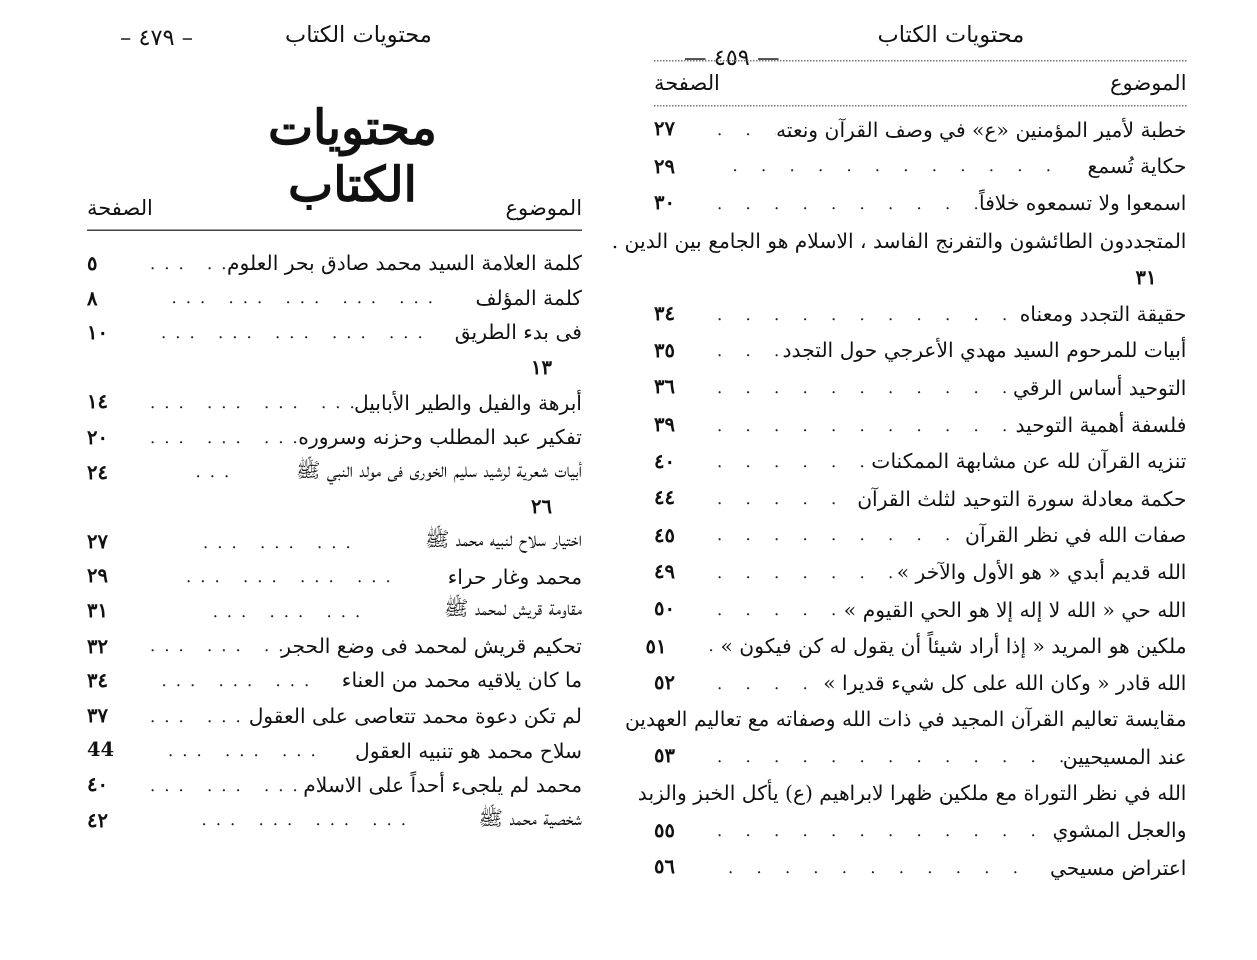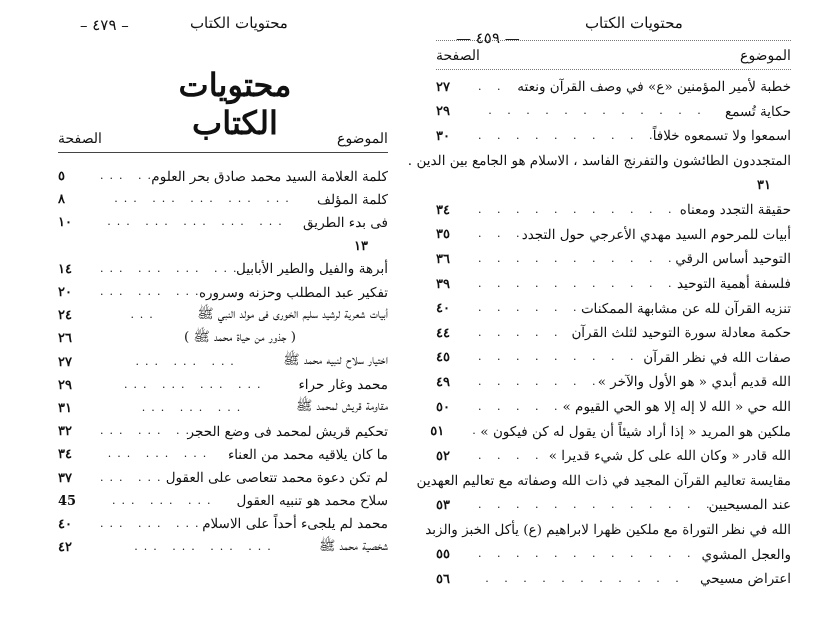--- a/index.html
+++ b/index.html
@@ -80,21 +80,20 @@
         <span class="title">تفكير عبد المطلب وحزنه وسروره</span>
         <span class="dots">... ... ...</span>
         <span class="pg">٢٠</span>
       </div>
       <div class="entry">
         <span class="title">أبيات شعرية لرشيد سليم الخورى فى مولد النبي ﷺ</span>
         <span class="dots">...</span>
         <span class="pg">٢٤</span>
       </div>
       <div class="entry centered">
-        <span class="title">( جذور من حياة محمد ﷺ )</span>
         <span class="pg">٢٦</span>
       </div>
       <div class="entry">
         <span class="title">اختيار سلاح لنبيه محمد ﷺ</span>
         <span class="dots">... ... ...</span>
         <span class="pg">٢٧</span>
       </div>
       <div class="entry">
         <span class="title">محمد وغار حراء</span>
         <span class="dots">... ... ... ...</span>
@@ -116,21 +115,21 @@
         <span class="pg">٣٤</span>
       </div>
       <div class="entry">
         <span class="title">لم تكن دعوة محمد تتعاصى على العقول</span>
         <span class="dots">... ...</span>
         <span class="pg">٣٧</span>
       </div>
       <div class="entry">
         <span class="title">سلاح محمد هو تنبيه العقول</span>
         <span class="dots">... ... ...</span>
-        <span class="pg">45</span>
+        <span class="pg">44</span>
       </div>
       <div class="entry">
         <span class="title">محمد لم يلجىء أحداً على الاسلام</span>
         <span class="dots">... ... ...</span>
         <span class="pg">٤٠</span>
       </div>
       <div class="entry">
         <span class="title">شخصية محمد ﷺ</span>
         <span class="dots">... ... ... ...</span>
         <span class="pg">٤٢</span>

